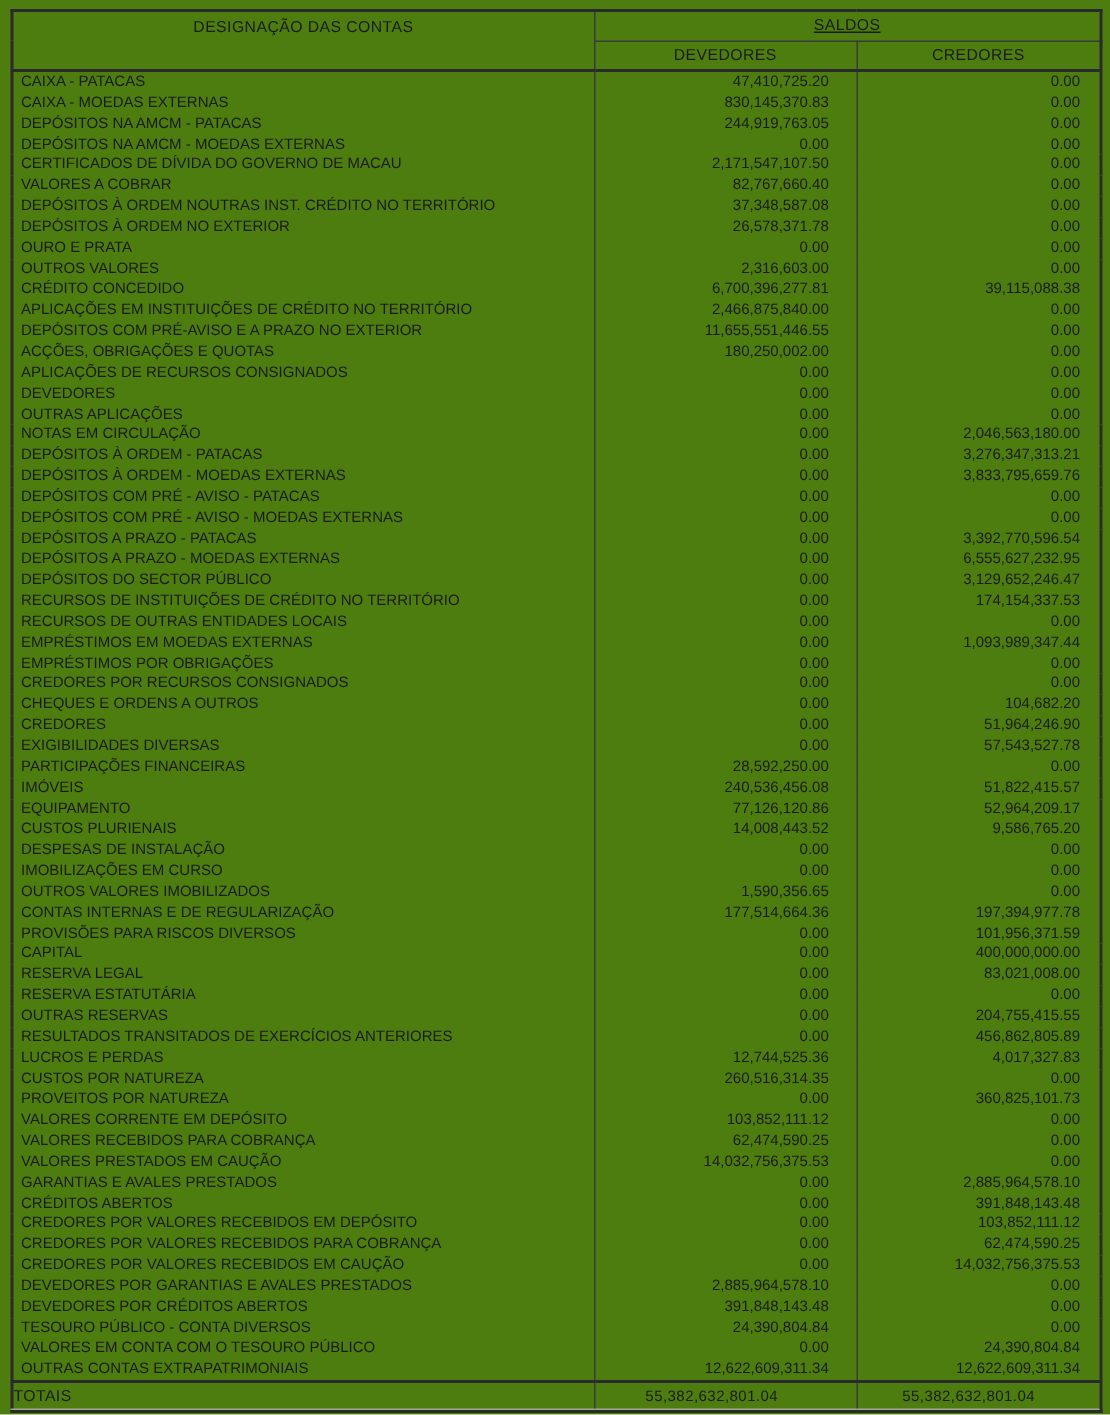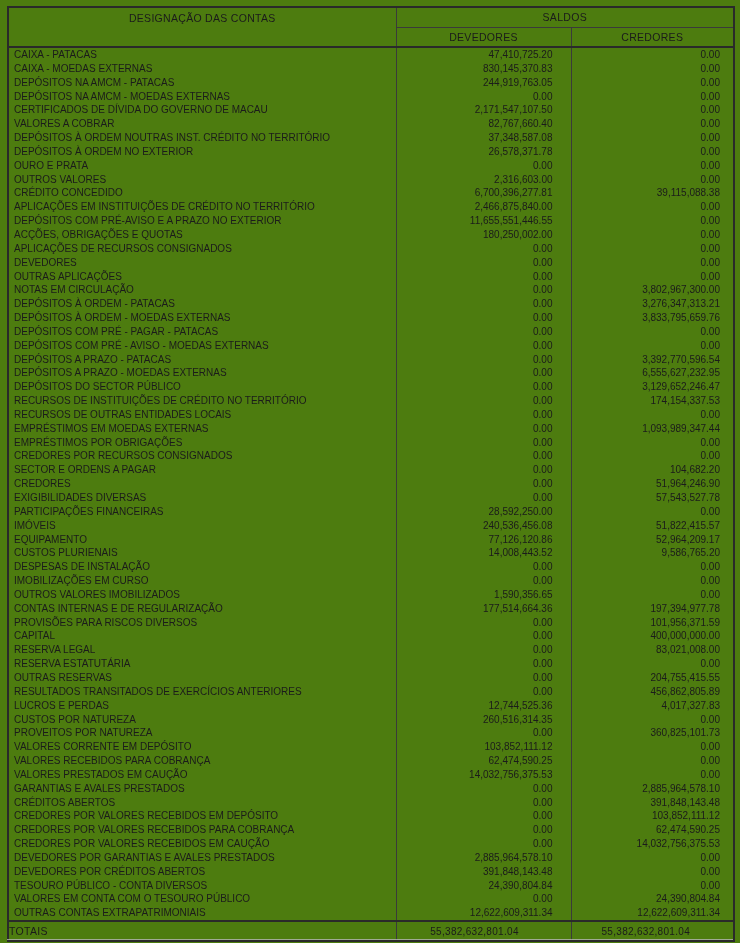--- a/index.html
+++ b/index.html
@@ -40,20 +40,21 @@
   th.h-name {
     vertical-align: top;
     padding-top: 4px;
     height: 34px;
     border-right: 1px solid #3a3a3a;
     border-bottom: 2px solid #2a2a2a;
   }
   th.h-saldos {
     height: 16px;
     border-bottom: 1px solid #3a3a3a;
+    text-decoration: underline;
   }
   th.h-sub {
     height: 16px;
     border-bottom: 2px solid #2a2a2a;
   }
   th.h-dev { border-right: 1px solid #3a3a3a; }
 
   tbody td {
     height: 13.84px;
     padding: 0;
@@ -232,37 +233,37 @@
 
         <tr>
           <td class="name">OUTRAS APLICAÇÕES</td>
           <td class="num dev">0.00</td>
           <td class="num cred">0.00</td>
         </tr>
 
         <tr>
           <td class="name">NOTAS EM CIRCULAÇÃO</td>
           <td class="num dev">0.00</td>
-          <td class="num cred">3,802,967,300.00</td>
+          <td class="num cred">2,046,563,180.00</td>
         </tr>
 
         <tr>
           <td class="name">DEPÓSITOS À ORDEM - PATACAS</td>
           <td class="num dev">0.00</td>
           <td class="num cred">3,276,347,313.21</td>
         </tr>
 
         <tr>
           <td class="name">DEPÓSITOS À ORDEM - MOEDAS EXTERNAS</td>
           <td class="num dev">0.00</td>
           <td class="num cred">3,833,795,659.76</td>
         </tr>
 
         <tr>
-          <td class="name">DEPÓSITOS COM PRÉ - PAGAR - PATACAS</td>
+          <td class="name">DEPÓSITOS COM PRÉ - AVISO - PATACAS</td>
           <td class="num dev">0.00</td>
           <td class="num cred">0.00</td>
         </tr>
 
         <tr>
           <td class="name">DEPÓSITOS COM PRÉ - AVISO - MOEDAS EXTERNAS</td>
           <td class="num dev">0.00</td>
           <td class="num cred">0.00</td>
         </tr>
 
@@ -308,21 +309,21 @@
           <td class="num cred">0.00</td>
         </tr>
 
         <tr>
           <td class="name">CREDORES POR RECURSOS CONSIGNADOS</td>
           <td class="num dev">0.00</td>
           <td class="num cred">0.00</td>
         </tr>
 
         <tr>
-          <td class="name">SECTOR E ORDENS A PAGAR</td>
+          <td class="name">CHEQUES E ORDENS A OUTROS</td>
           <td class="num dev">0.00</td>
           <td class="num cred">104,682.20</td>
         </tr>
 
         <tr>
           <td class="name">CREDORES</td>
           <td class="num dev">0.00</td>
           <td class="num cred">51,964,246.90</td>
         </tr>
 

